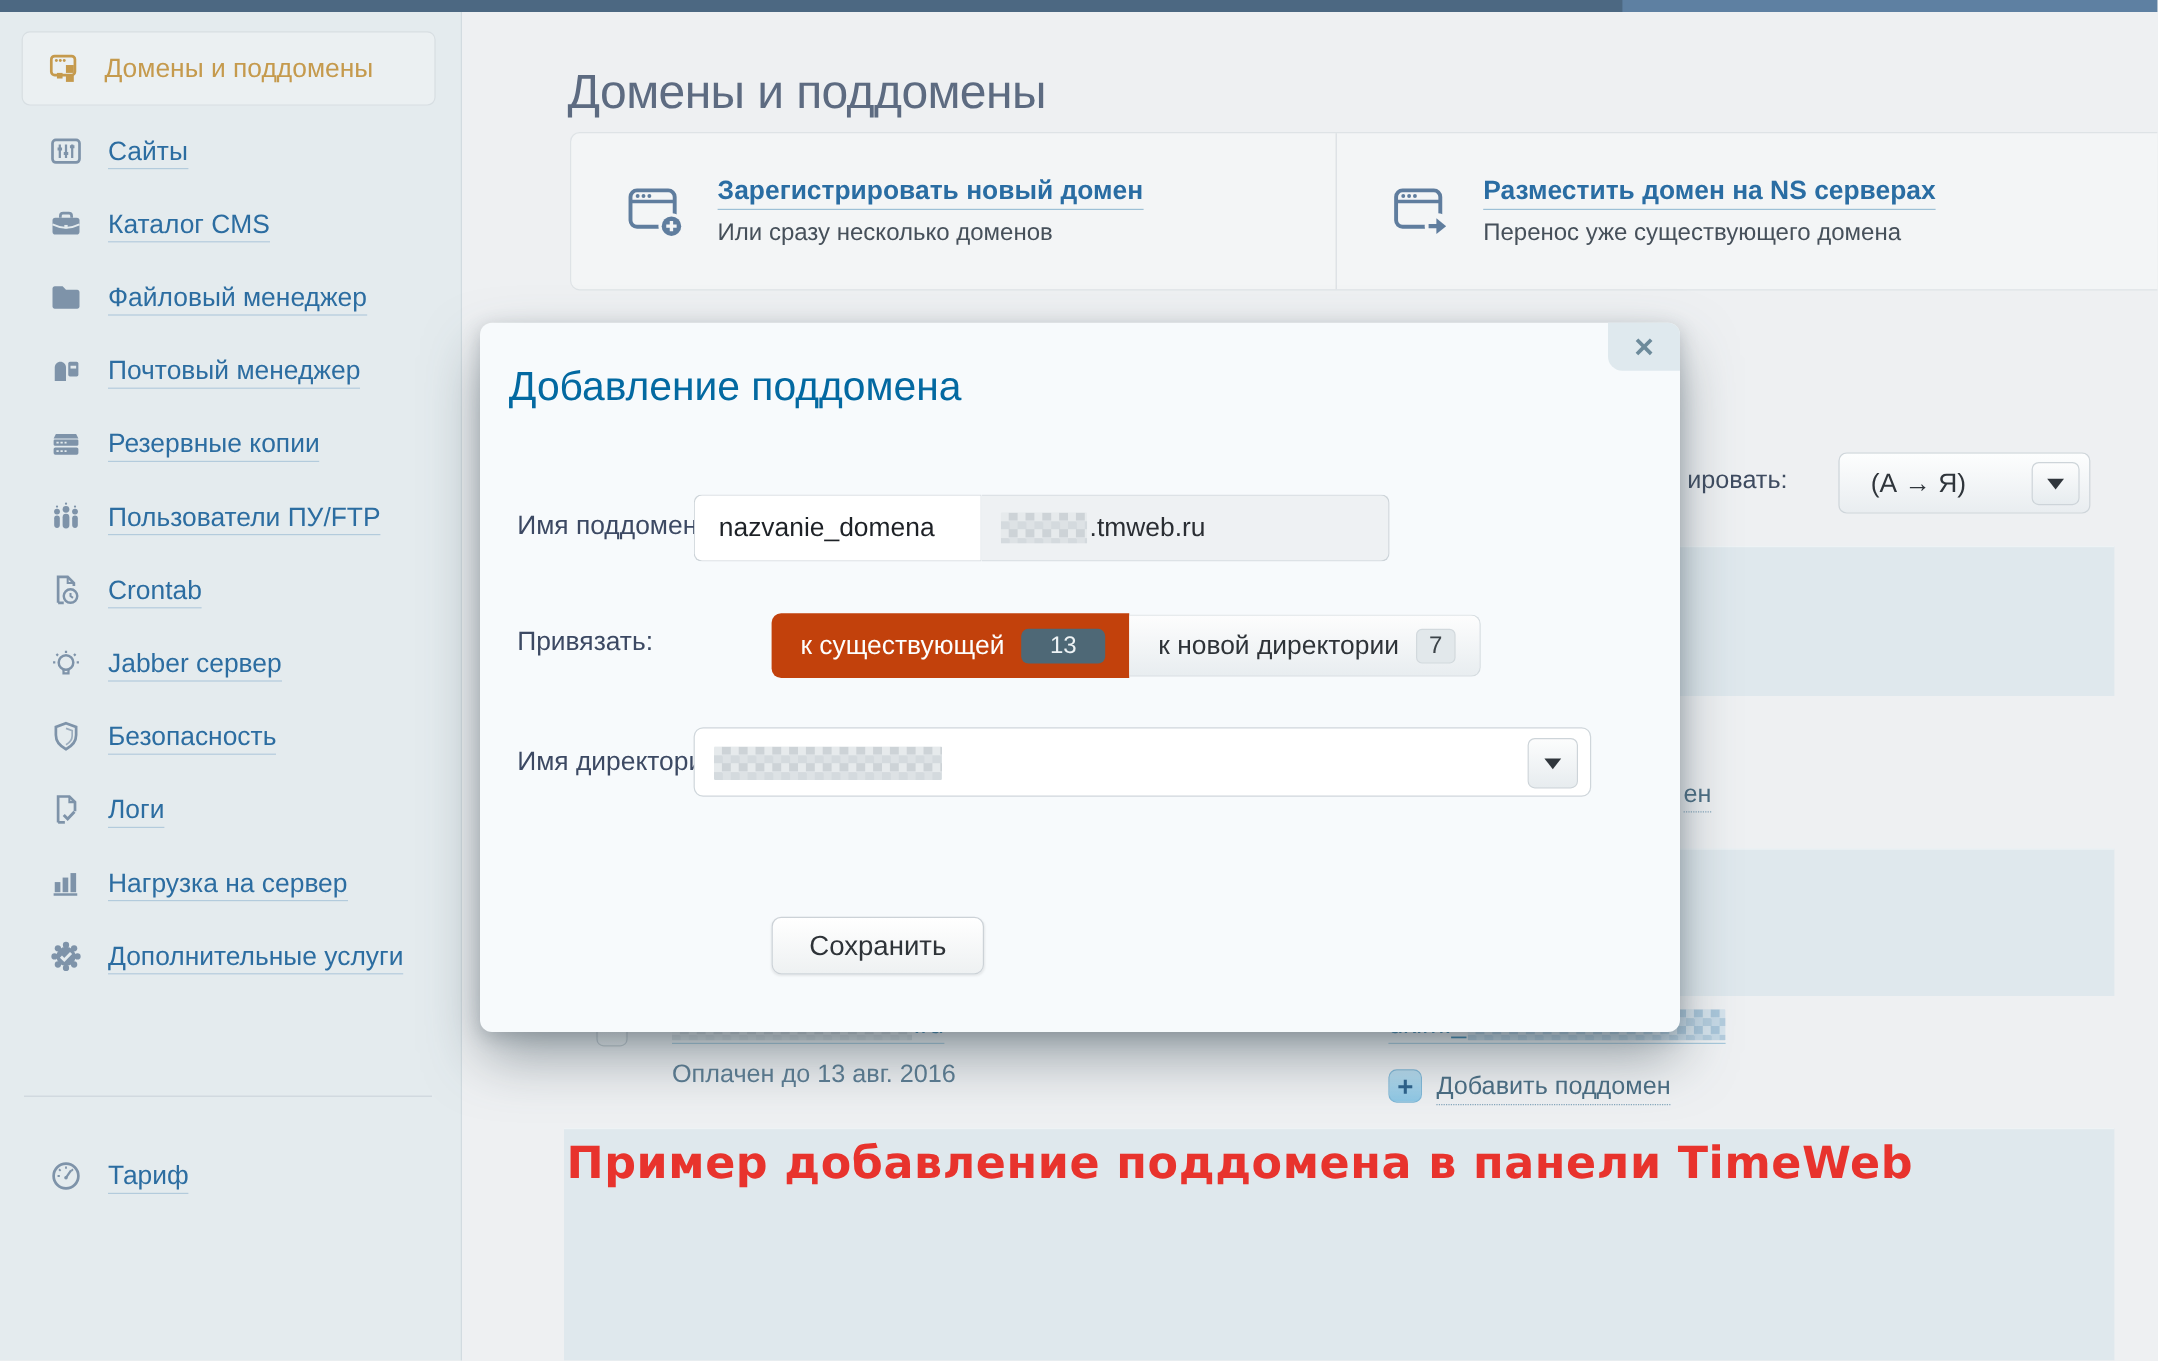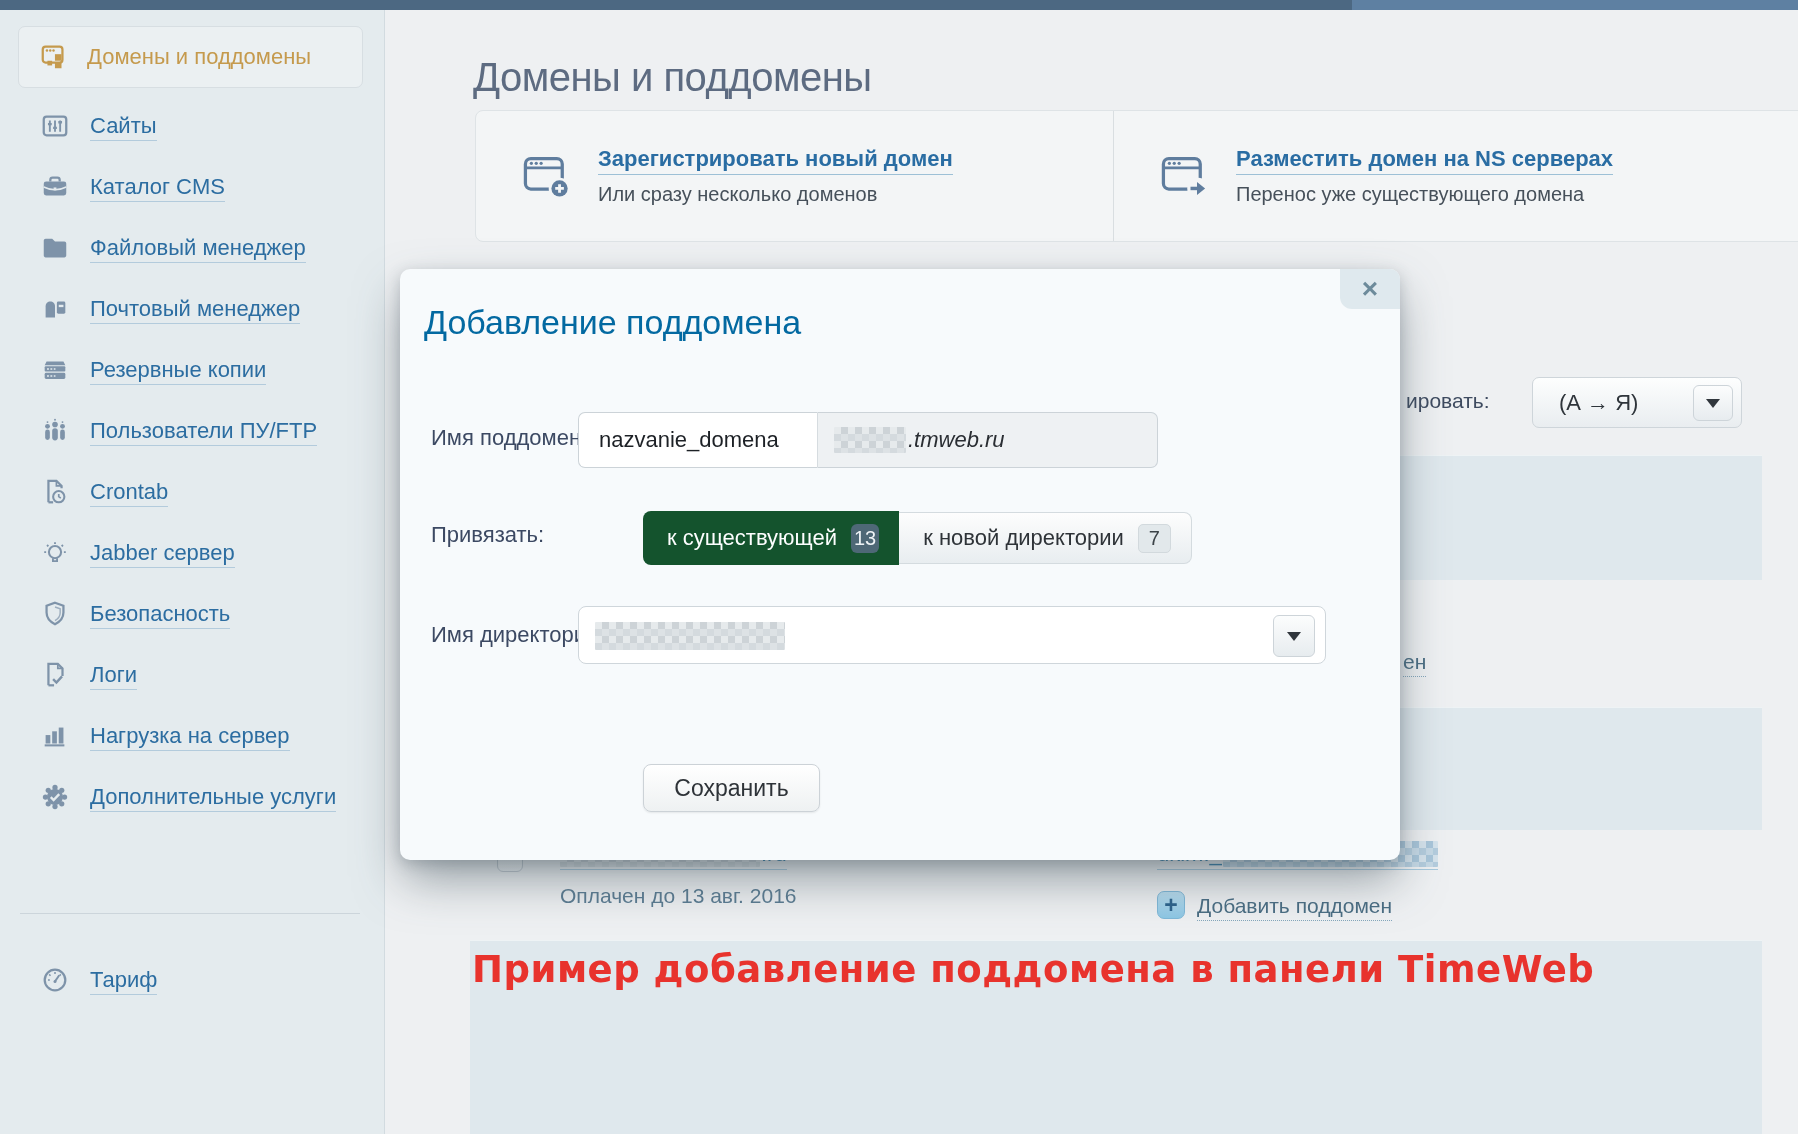--- a/index.html
+++ b/index.html
@@ -74,25 +74,25 @@
   .modal-close{position:absolute;top:0;right:0;width:60px;height:40px;background:#dfe9ee;
          border-radius:0 10px 0 12px;display:flex;align-items:center;justify-content:center;
          color:#6d8b9b;font-size:28px;font-weight:900;cursor:pointer;}
   .modal-title{position:absolute;left:24px;top:34px;font-size:34px;color:#0369a1;font-weight:400;}
   .f-label{position:absolute;left:31px;font-size:22px;color:#3c4963;}
   .inp-main{position:absolute;left:178px;top:143px;width:240px;height:56px;border:1px solid #ccd3d8;
          border-right:1px solid #d6dce0;border-radius:7px 0 0 7px;background:#fff;font-size:22px;color:#1d2126;
          padding:0 0 0 20px;font-family:"Liberation Sans",sans-serif;outline:none;}
   .inp-suffix{position:absolute;left:418px;top:143px;width:340px;height:56px;border:1px solid #ccd3d8;border-left:none;
          border-radius:0 7px 7px 0;background:#eef1f3;display:flex;align-items:center;padding-left:16px;gap:2px;}
-  .inp-suffix .sfx{font-size:22px;color:#2a2e33;font-style:italic;}
+  .inp-suffix .sfx{font-size:22px;color:#2a2e33;}
   .toggle{position:absolute;left:243px;top:242px;display:flex;align-items:center;}
   .tg{display:flex;align-items:center;gap:14px;font-size:22px;cursor:pointer;}
-  .tg.sel{height:54px;padding:0 20px 0 24px;background:#14532d;border-radius:8px 0 0 8px;color:#fdfefe;}
-  .tg.sel .badge{background:#4e6876;color:#eef3f5;border-radius:6px;padding:3px 3px;font-size:20px;}
+  .tg.sel{height:54px;padding:0 20px 0 24px;background:#c2410c;border-radius:8px 0 0 8px;color:#fdfefe;}
+  .tg.sel .badge{background:#4e6876;color:#eef3f5;border-radius:6px;padding:3px 24px;font-size:20px;}
   .tg.unsel{height:52px;padding:0 20px 0 24px;background:linear-gradient(#fdfdfd,#e8edf0);
             border:1px solid #d4dbdf;border-left:none;border-radius:0 8px 8px 0;color:#2e3338;}
   .tg.unsel .badge{background:#e2e8eb;color:#3c4348;border:1px solid #d2d9dd;border-radius:5px;padding:2px 10px;font-size:20px;}
   .dir-select{position:absolute;left:178px;top:337px;width:748px;height:58px;background:#fff;
             border:1px solid #cfd6db;border-radius:8px;cursor:pointer;}
   .save-btn{position:absolute;left:243px;top:459px;width:177px;height:48px;border:1px solid #ccd2d7;border-radius:8px;
             background:linear-gradient(#ffffff,#eef1f2);font-size:23px;color:#2e3338;cursor:pointer;
             font-family:"Liberation Sans",sans-serif;box-shadow:0 1px 2px rgba(0,0,0,.08);margin-top:36px;}
   svg{display:block;}
 </style>

